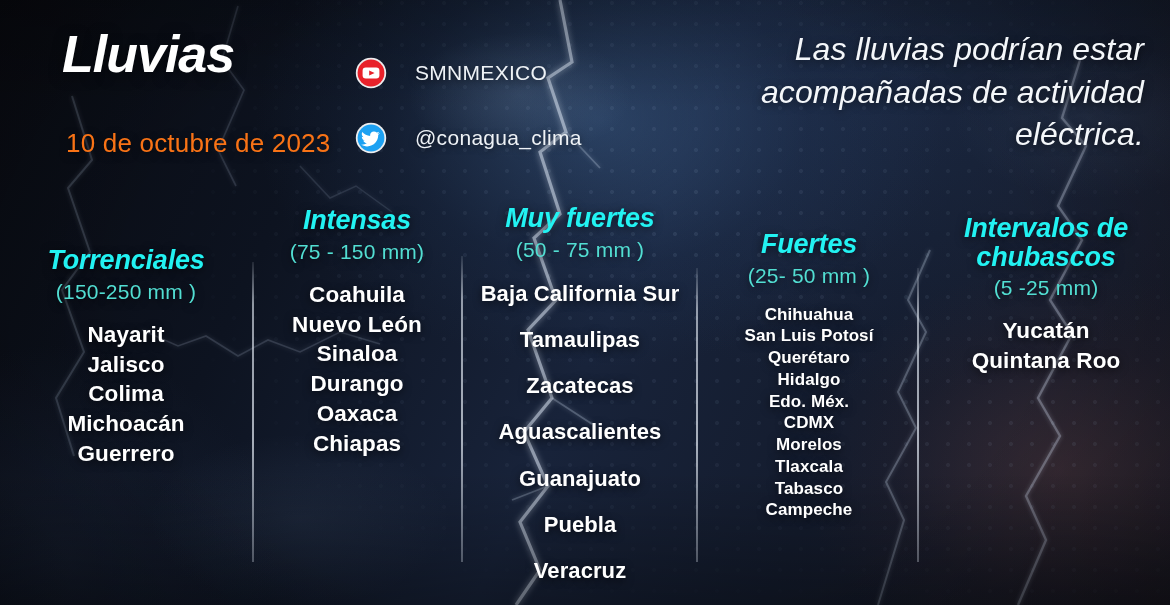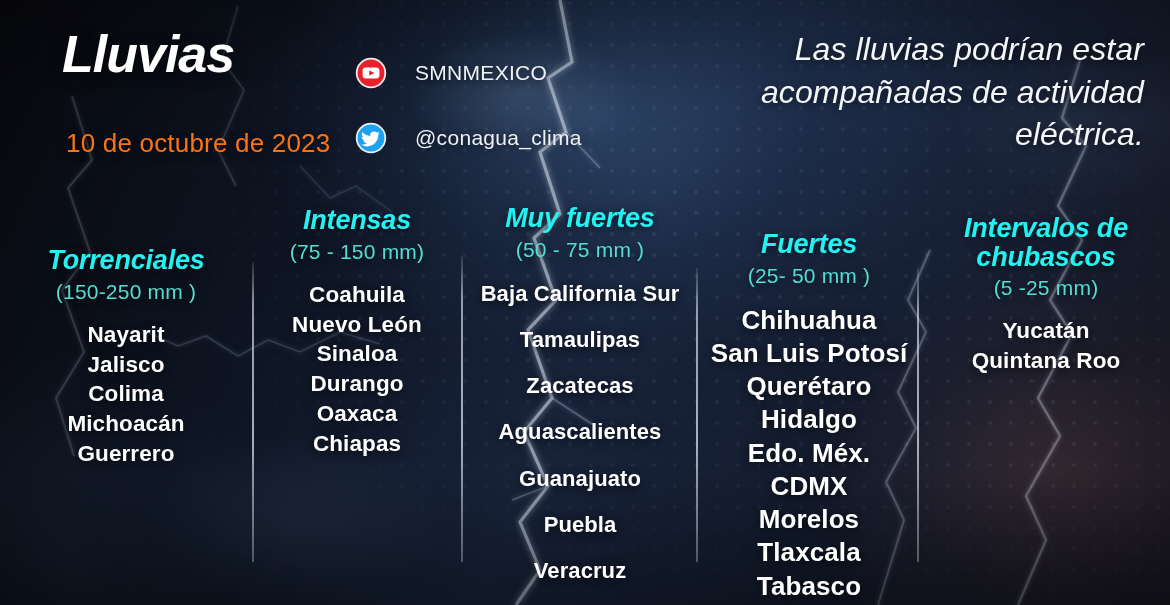--- a/index.html
+++ b/index.html
@@ -100,21 +100,21 @@
     text-shadow:0 2px 9px rgba(0,0,0,0.65);
   }
 
   
   .col-0{ left:18px;  top:48px;  width:216px;margin-top:20px; }
   .col-1{ left:262px; top:28px;  width:190px; }
   .col-2{ left:472px; top:26px;  width:216px; }
   .col-3{ left:706px; top:8px;   width:206px;margin-top:44px; }
   .col-4{ left:932px; top:28px;  width:228px;margin-top:8px; }
 
-  .col-3 .col-list li{ font-size:26px; line-height:1.28; }
+  .col-3 .col-list li{ font-size:17px; line-height:1.28; }
   .col-2 .col-list li{ font-size:22px;margin-top:17px; }
 
   .divider{
     position:absolute; width:2px;
     background:linear-gradient(180deg, rgba(225,232,242,0.10) 0%, rgba(225,232,242,0.62) 14%, rgba(225,232,242,0.72) 60%, rgba(225,232,242,0.30) 100%);
   }
   .d0{ left:252px; top:262px; height:300px; }
   .d1{ left:461px; top:256px; height:306px; }
   .d2{ left:696px; top:268px; height:294px; }
   .d3{ left:917px; top:268px; height:294px; }

